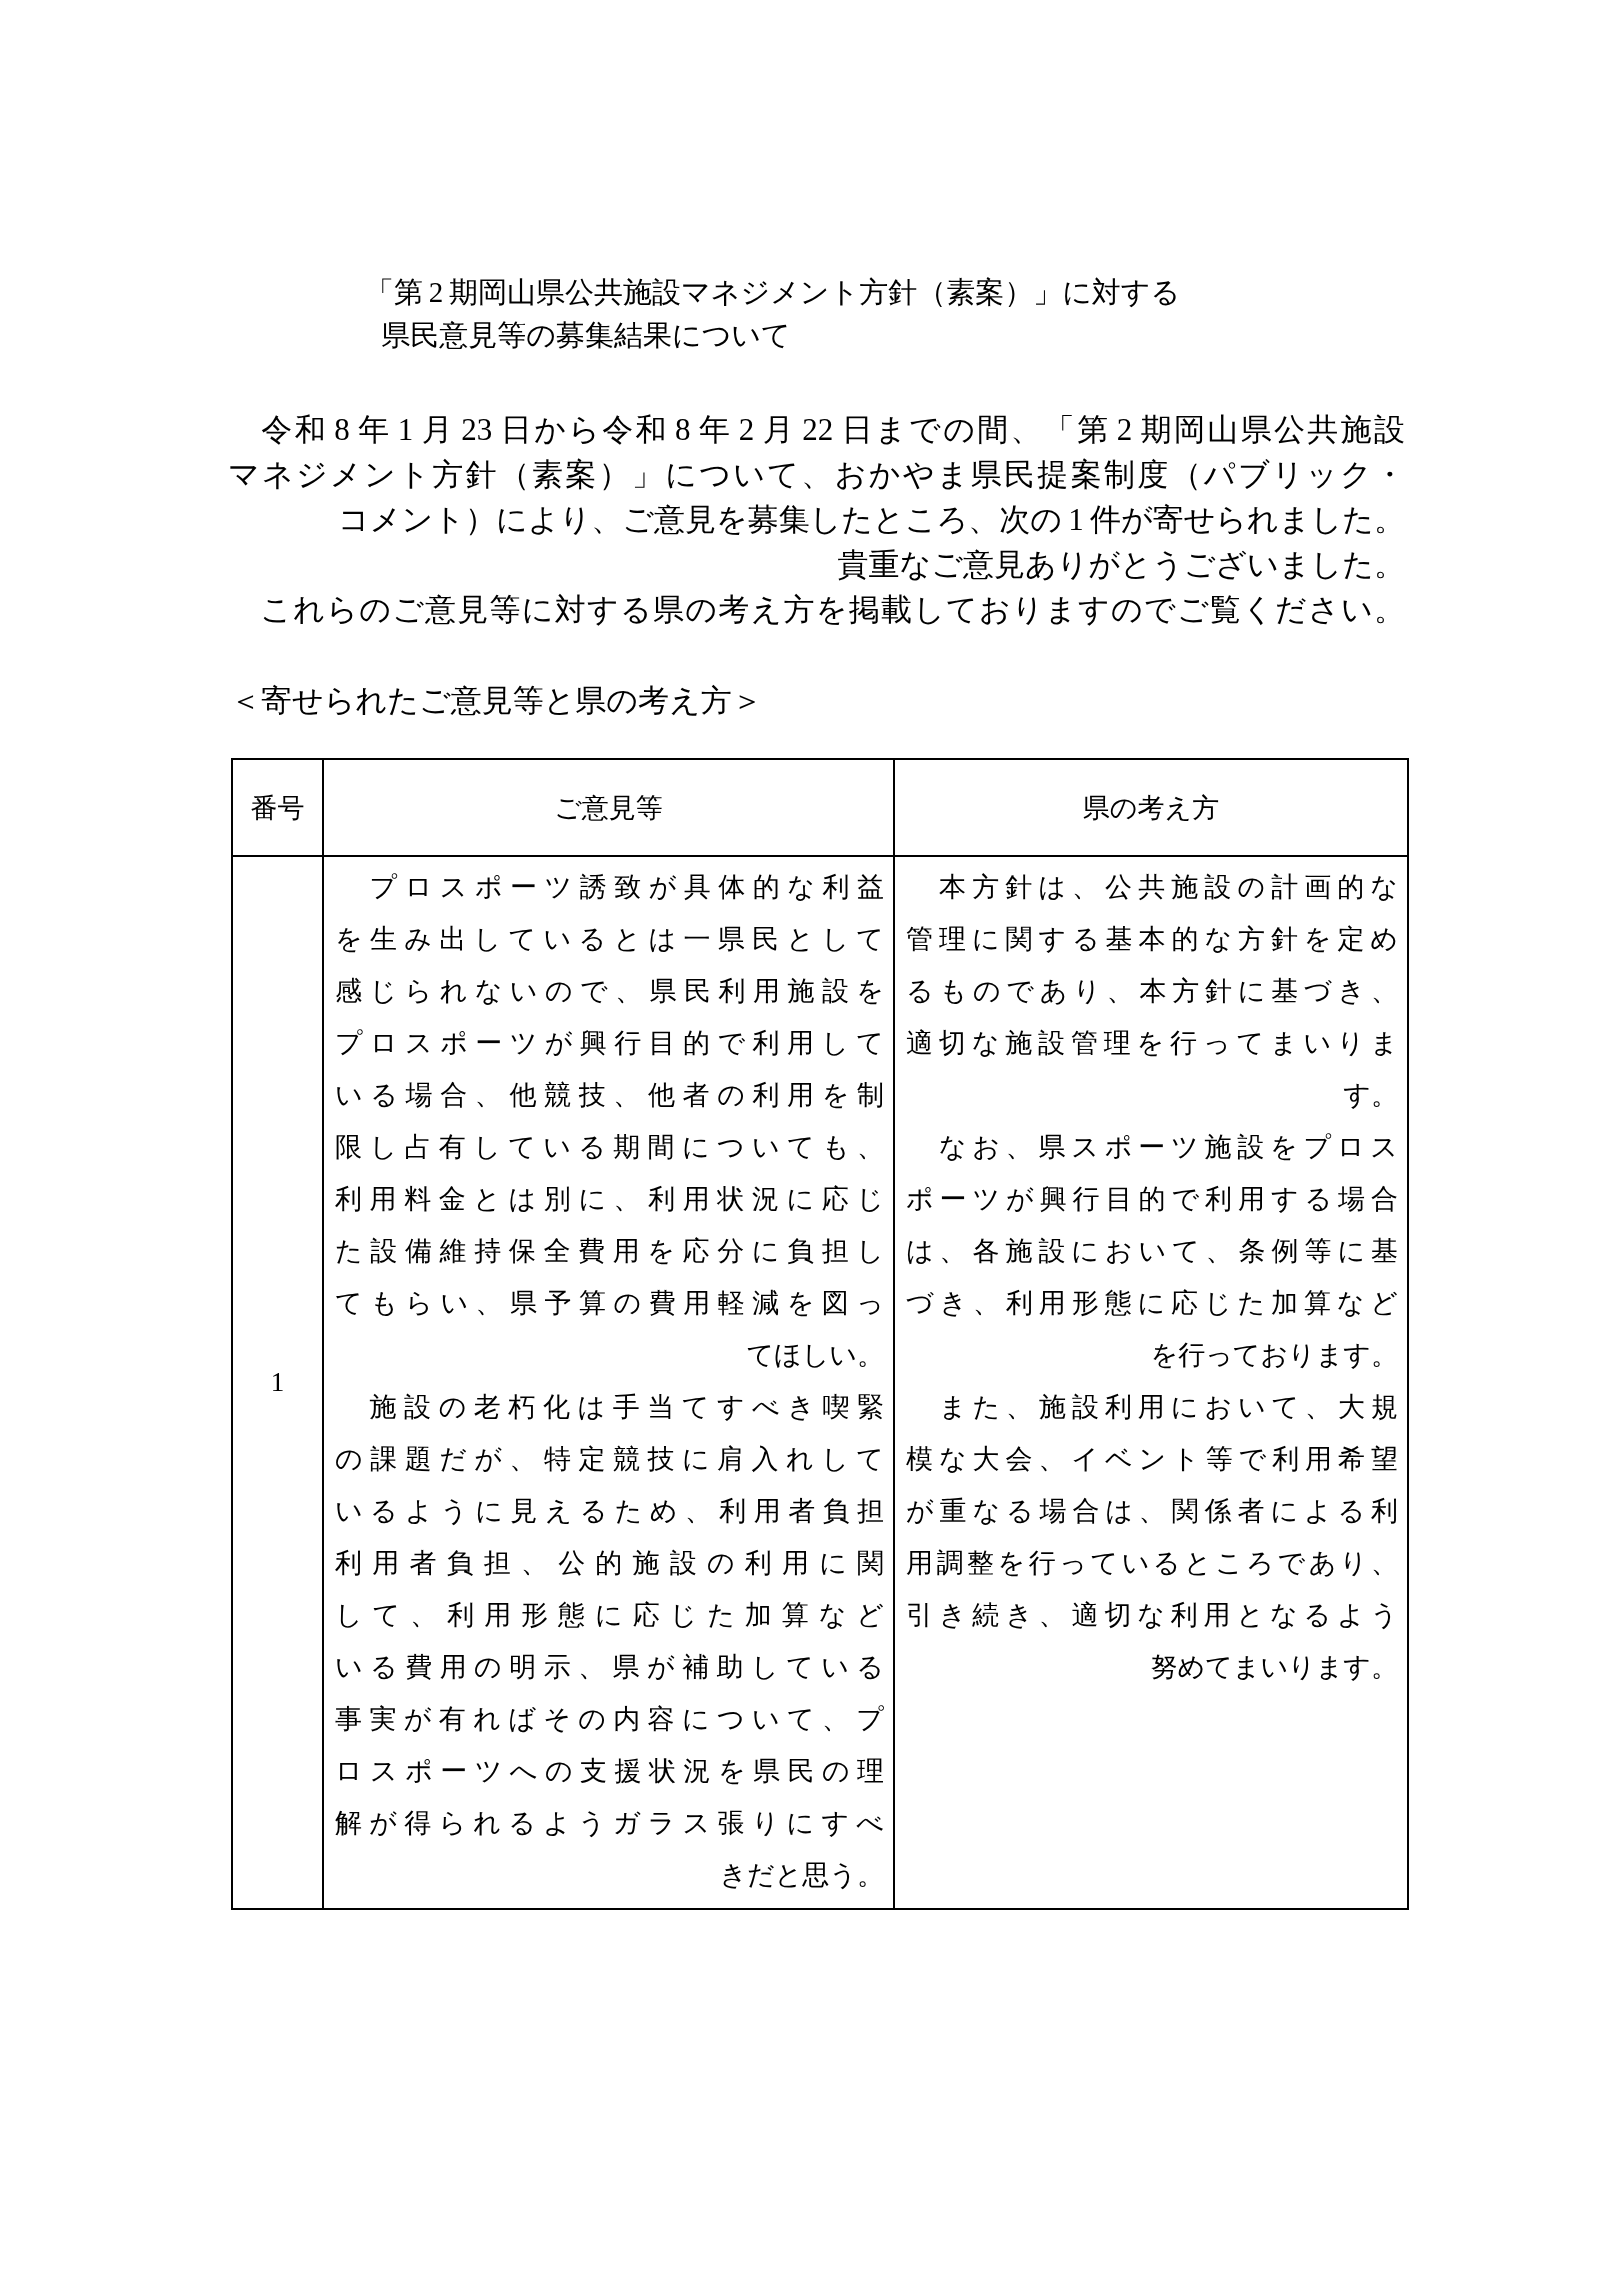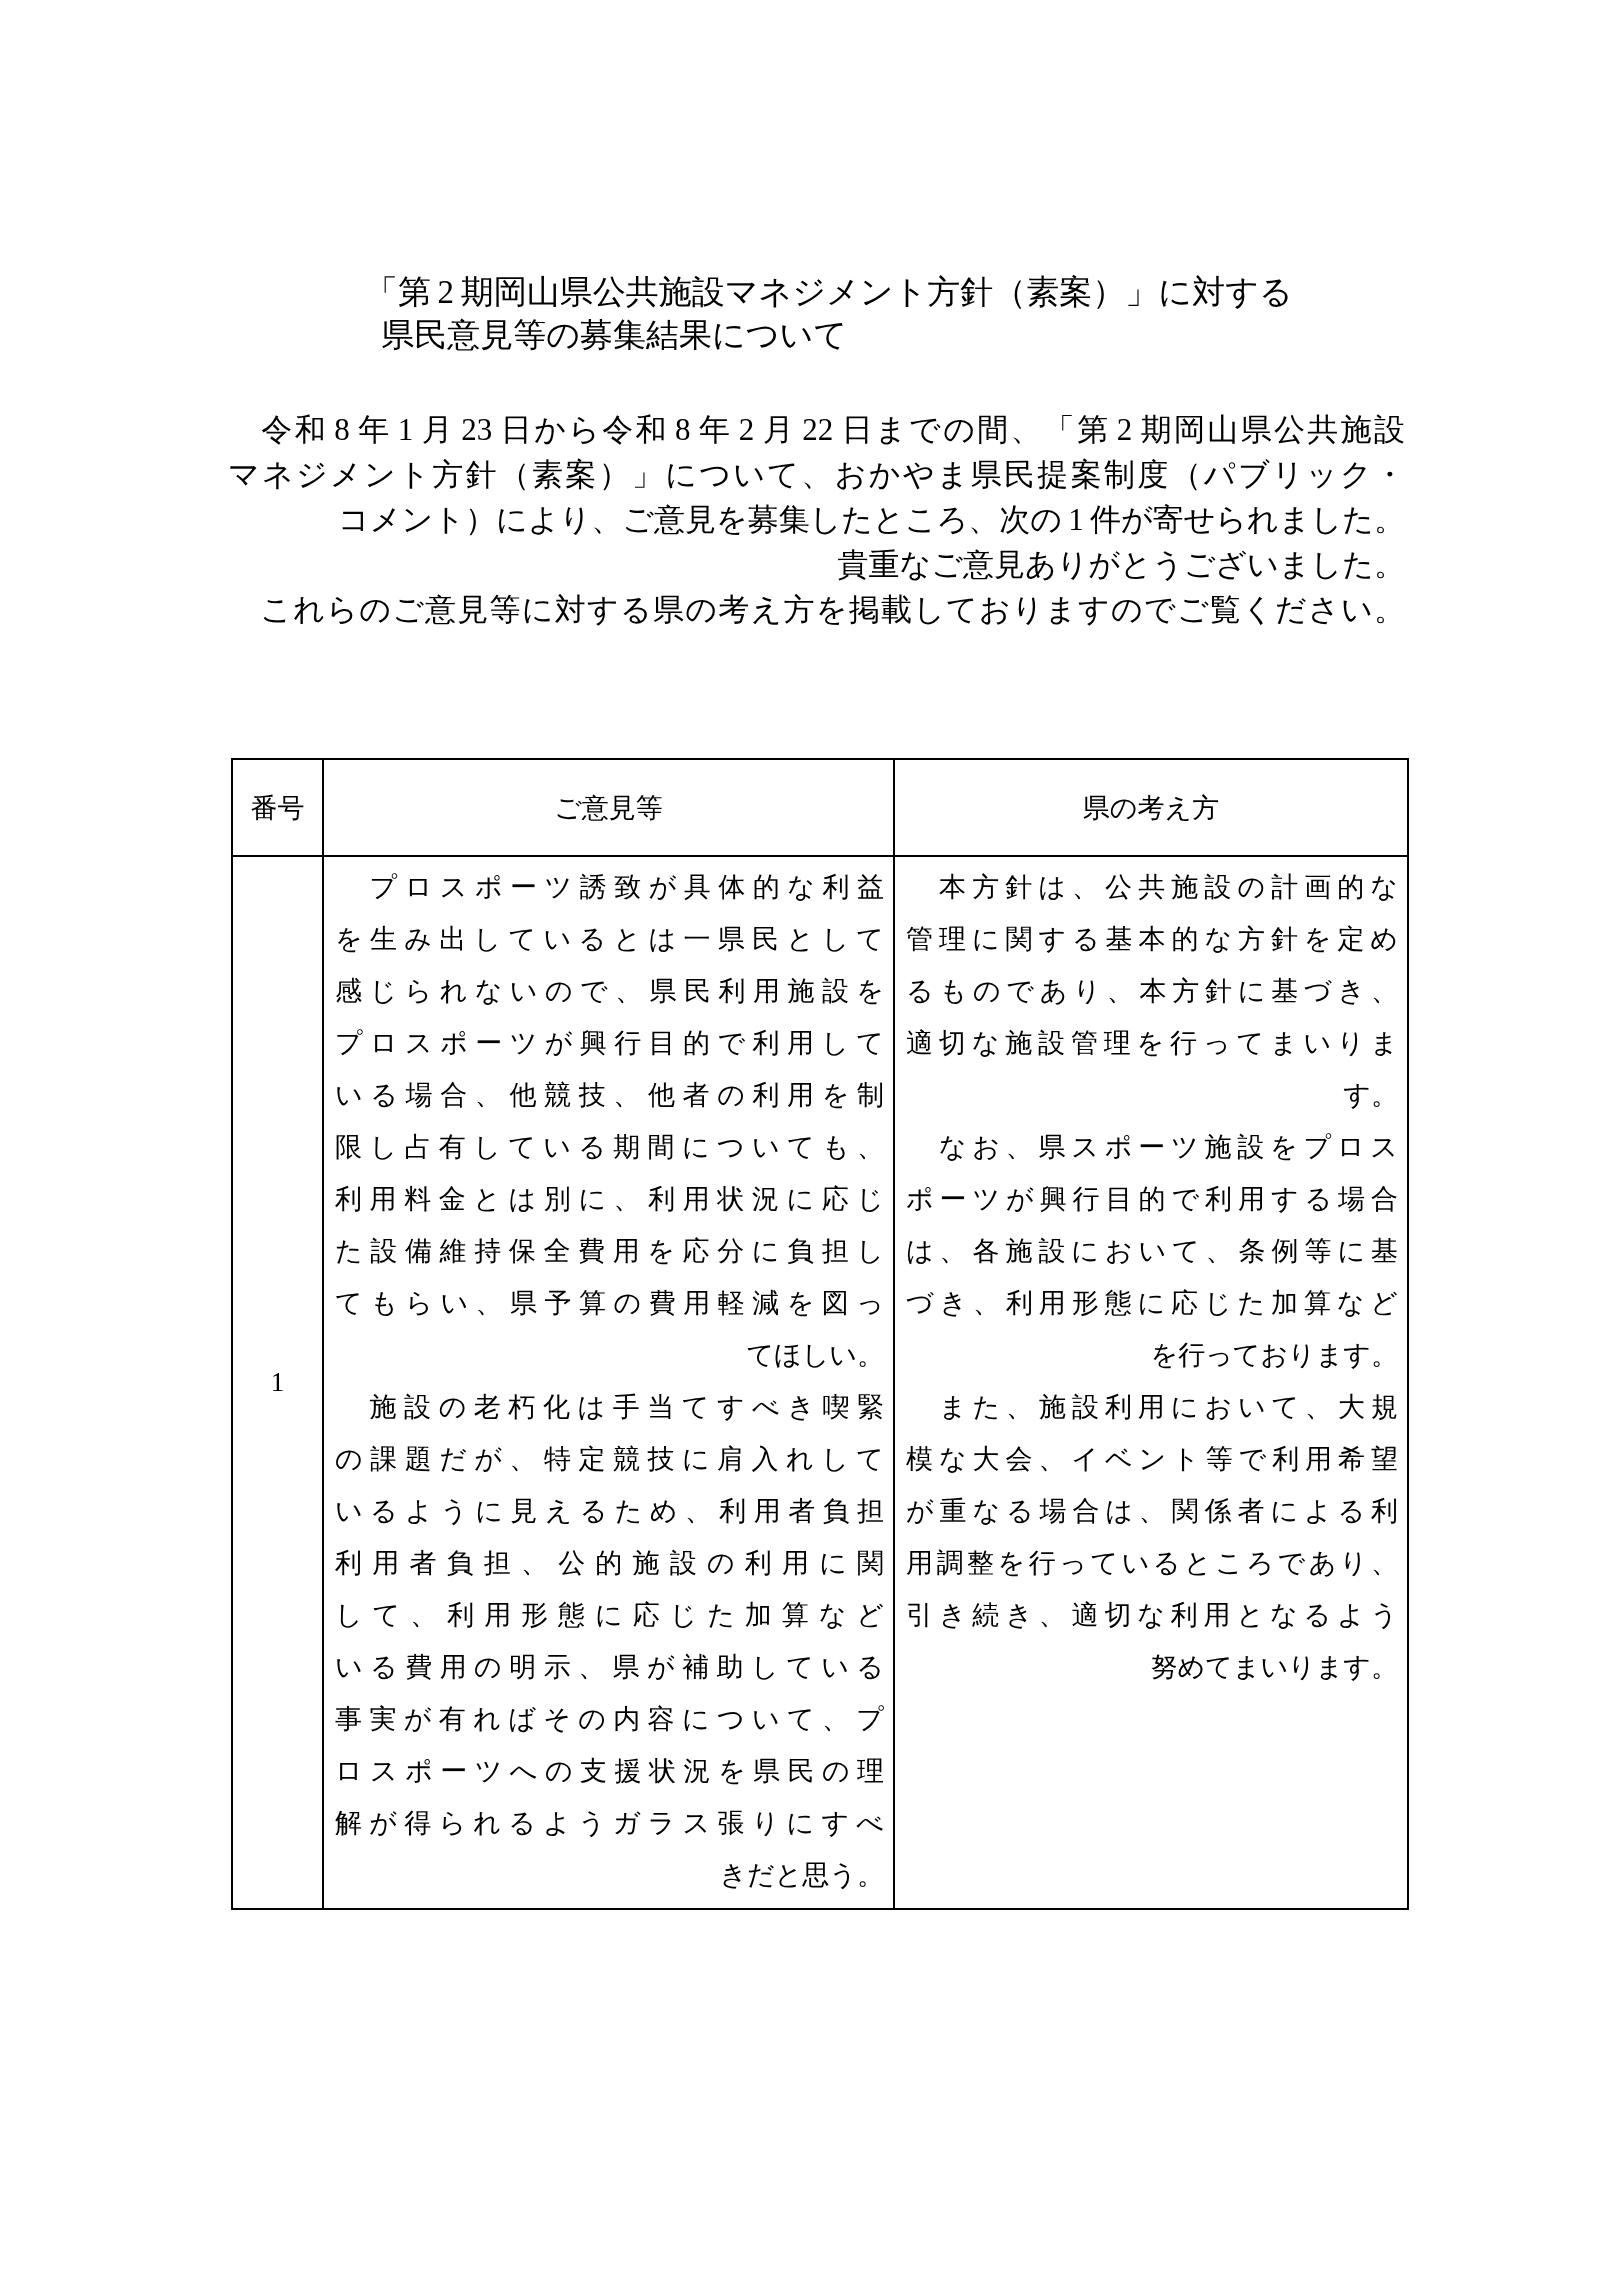--- a/index.html
+++ b/index.html
@@ -7,21 +7,21 @@
     width: 1615px; height: 2285px;
     background: #ffffff; color: #000000;
     font-family: "Liberation Serif", "DejaVu Serif", serif;
     position: relative;
     -webkit-font-smoothing: antialiased;
   }
   .page { position: absolute; inset: 0; overflow: hidden; }
 
   .title {
     position: absolute; top: 271px; left: 365px;
-    font-size: 33px; line-height: 43px; white-space: nowrap;
+    font-size: 29px; line-height: 43px; white-space: nowrap;
   }
   .title .t2 { margin-left: 16.3px; }
 
   .intro {
     position: absolute; top: 407px; left: 228px; width: 1177px;
     font-size: 31px; line-height: 45px;
   }
 
   .section-heading {
     position: absolute; top: 678px; left: 230px;
@@ -65,20 +65,21 @@
   </div>
 
   <div class="intro">
       <div class="tline fill">　令和 8 年 1 月 23 日から令和 8 年 2 月 22 日までの間、「第 2 期岡山県公共施設</div>
       <div class="tline fill">マネジメント方針（素案）」について、おかやま県民提案制度（パブリック・</div>
       <div class="tline">コメント）により、ご意見を募集したところ、次の 1 件が寄せられました。</div>
       <div class="tline">貴重なご意見ありがとうございました。</div>
       <div class="tline fill">　これらのご意見等に対する県の考え方を掲載しておりますのでご覧ください。</div>
     </div>
 
+  <div class="section-heading">＜寄せられたご意見等と県の考え方＞</div>
 
   <table class="comments">
     <colgroup>
       <col class="c-num">
       <col class="c-op">
       <col class="c-resp">
     </colgroup>
     <thead>
       <tr>
         <th>番号</th>

